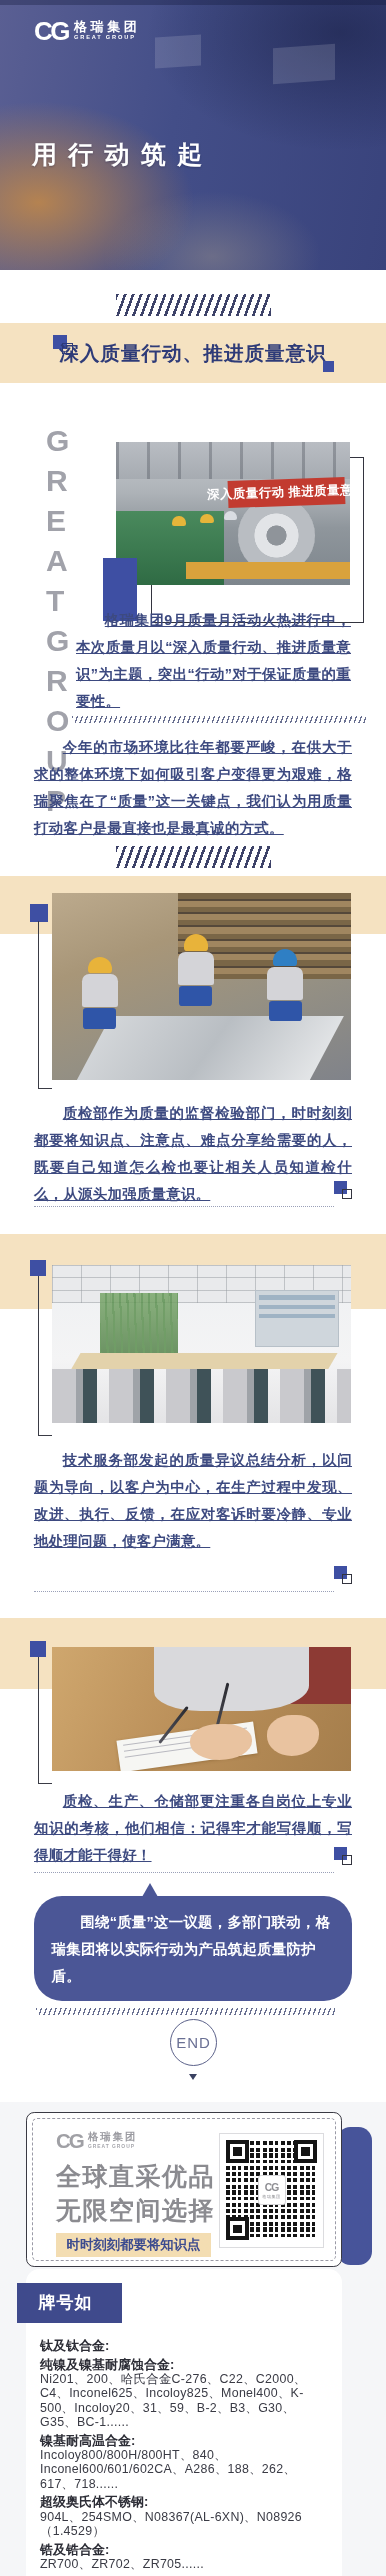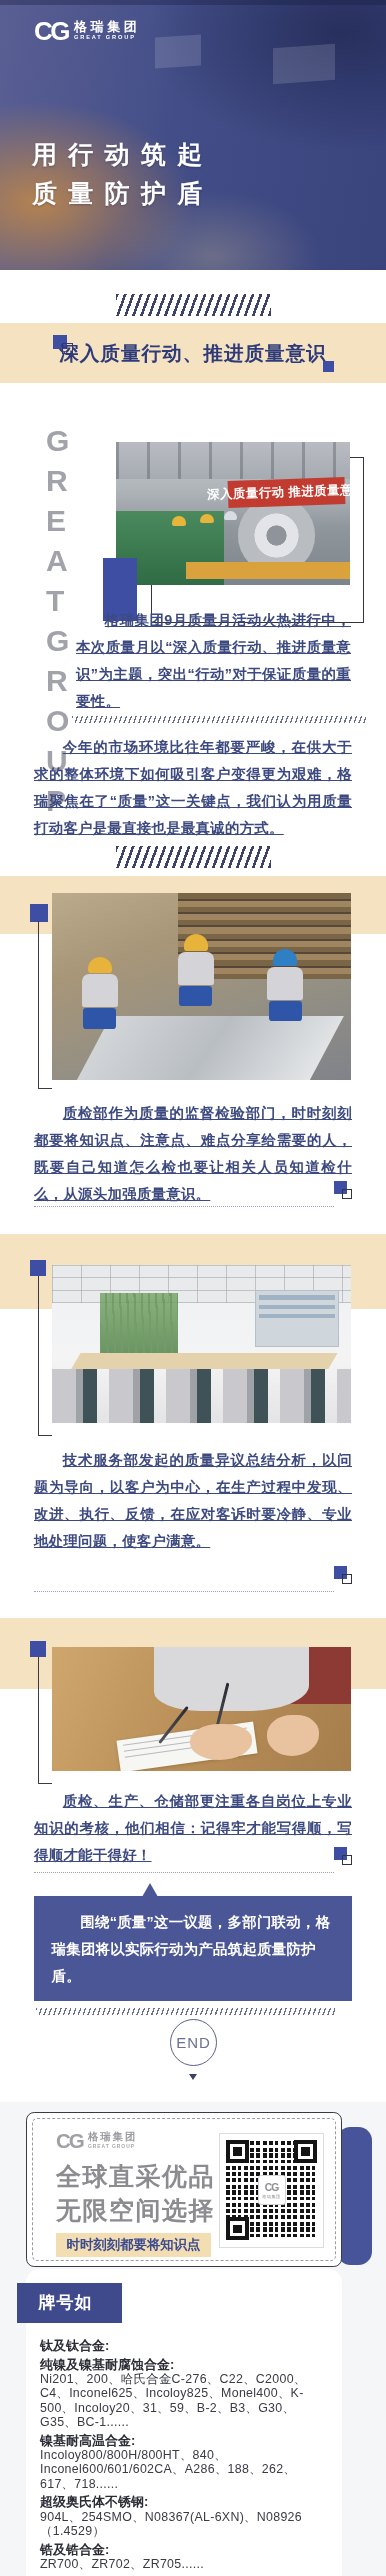--- a/index.html
+++ b/index.html
@@ -99,21 +99,21 @@
     text-align:justify;text-indent:2em;letter-spacing:0.3px;text-decoration:underline;}
 
   .dotted{position:absolute;border-top:1px dotted #9aa0b8;}
   .sqset{position:absolute;width:20.6px;height:20.6px;}
   .sqset .a{position:absolute;left:0;top:0;width:13.4px;height:13.4px;background:#3e4fa3;}
   .sqset .b{position:absolute;left:8.2px;top:8.2px;width:10.3px;height:10.3px;border:1px solid #33343f;}
 
   
   .callout{position:absolute;left:34px;top:1896px;width:318px;height:105px;background:#4b5696;
     color:#ffffff;font-size:14.4px;line-height:27px;font-weight:700;text-indent:2em;
-    padding:13.4px 17.5px 0;letter-spacing:0.3px;}
+    padding:13.4px 17.5px 0;letter-spacing:0.3px;border-radius:28px;}
   .callout-tip{position:absolute;left:142px;top:1883px;width:0;height:0;
     border-left:8.2px solid transparent;border-right:8.2px solid transparent;border-bottom:14.4px solid #4b5696;}
 
   
   .end-circle{position:absolute;left:170px;top:2019px;width:47px;height:47px;border:1px solid #5c628a;
     border-radius:50%;display:flex;align-items:center;justify-content:center;
     color:#6a7094;font-size:15px;letter-spacing:1px;}
   .end-tri{position:absolute;left:189px;top:2074px;width:0;height:0;
     border-left:4.6px solid transparent;border-right:4.6px solid transparent;border-top:6.2px solid #3a4161;}
 
@@ -163,21 +163,20 @@
     <div class="hero-sign" style="left:155px;top:36px;width:46px;height:31px;"></div>
     <div class="logo">
       <span class="mark">CG</span>
       <span class="names">
         <span class="cn">格瑞集团</span>
         <span class="en">GREAT GROUP</span>
       </span>
     </div>
     <div class="hero-title">
       <div>用行动筑起</div>
-      <div>质量防护盾</div>
     </div>
   </div>
 
   <div class="slashes-lg" style="left:116px;top:294px;"></div>
 
   <div class="band" style="top:323px;height:60px;"></div>
   <div class="sec-title-row">
     <div class="sq" style="left:53px;top:12px;width:14.4px;height:14.4px;"></div>
     <div class="sq-o navy" style="left:62px;top:20px;width:11.3px;height:11.3px;"></div>
     <div class="sec-title">深入质量行动、推进质量意识</div>

